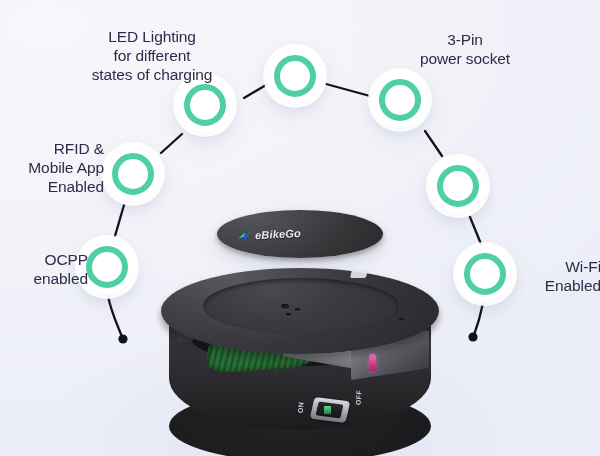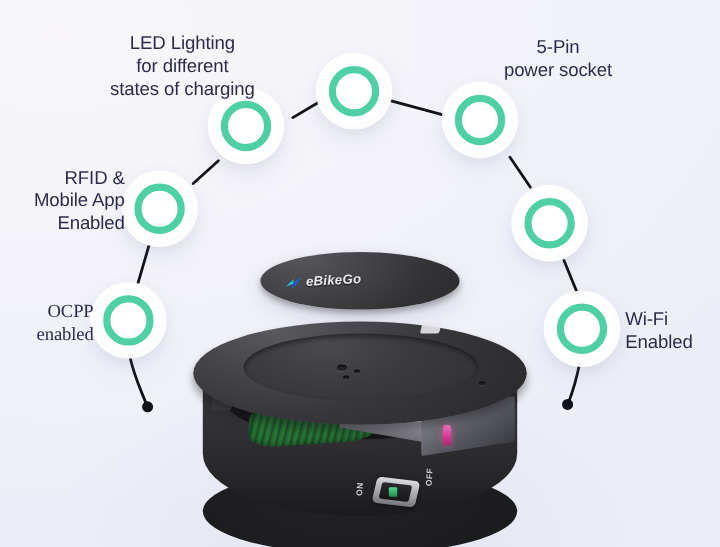--- a/index.html
+++ b/index.html
@@ -54,21 +54,21 @@
   .node-label {
     position: absolute;
     color: #2c2c4a;
     font-size: 15.5px;
     line-height: 1.21;
     letter-spacing: -0.1px;
     white-space: pre-line;
   }
   .lbl-center { text-align: center; }
   .lbl-right  { text-align: right; }
-  .lbl-left   { text-align: left; }
+  .lbl-left   { text-align: right; }
 
   
   #device {
     position: absolute;
     left: 155px;
     top: 208px;
     width: 290px;
     height: 240px;
   }
   .dev-part { position: absolute; }
@@ -407,27 +407,27 @@
   </div>
   <div class="node-ring" id="ring-rfid" style="width: 54px; height: 54px; left: 106px; top: 147px;">
     <div class="ring-inner" style="width: 42px; height: 42px; border: 6px solid rgb(78, 207, 164);"></div>
   </div>
 
   <div class="node-label lbl-center" id="label-led" style="left:52px; top:28px; width:200px;">LED Lighting
 for different
 states of charging</div>
 
 
-  <div class="node-label lbl-center" id="label-socket" style="left:395px; top:31px; width:140px;">5-Pin
+  <div class="node-label lbl-center" id="label-socket" style="left:395px; top:31px; width:140px;">3-Pin
 power socket</div>
 
 
   <div class="node-label lbl-left" id="label-wifi" style="left:521px; top:258px; width:80px;">Wi-Fi
 Enabled</div>
 
-  <div class="node-label lbl-right" id="label-ocpp" style="left:2px; top:251px; width:76px;font-family:Liberation Serif, serif;">OCPP
+  <div class="node-label lbl-right" id="label-ocpp" style="left:12px; top:251px; width:76px;">OCPP
 enabled</div>
 
   <div class="node-label lbl-right" id="label-rfid" style="left:0px; top:140px; width:104px;">RFID &amp;
 Mobile App
 Enabled</div>
 
 </div>
 
 </body></html>

